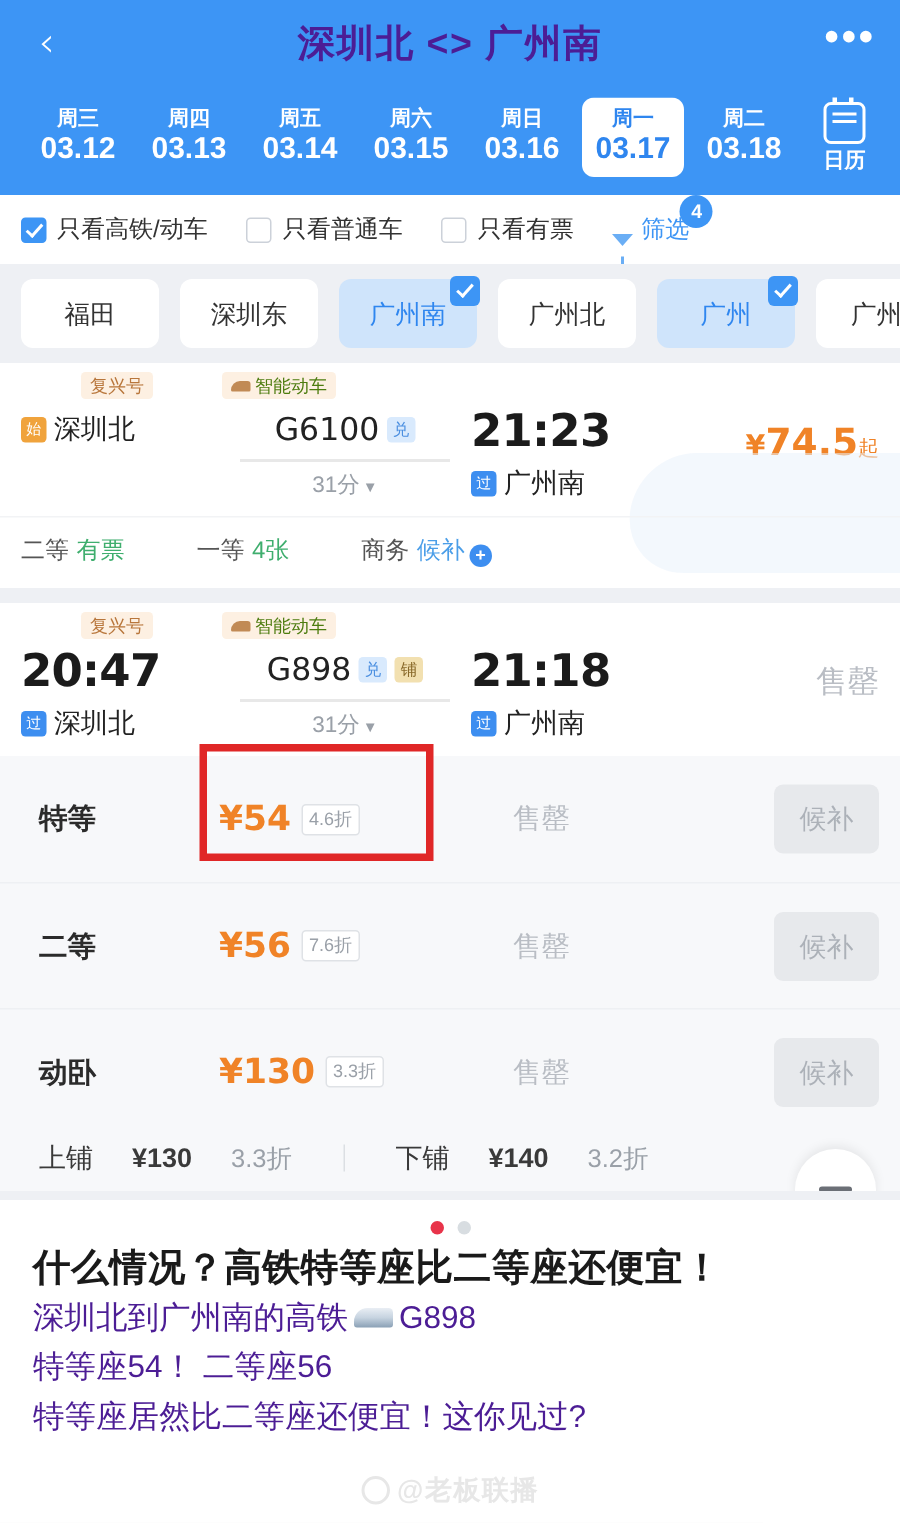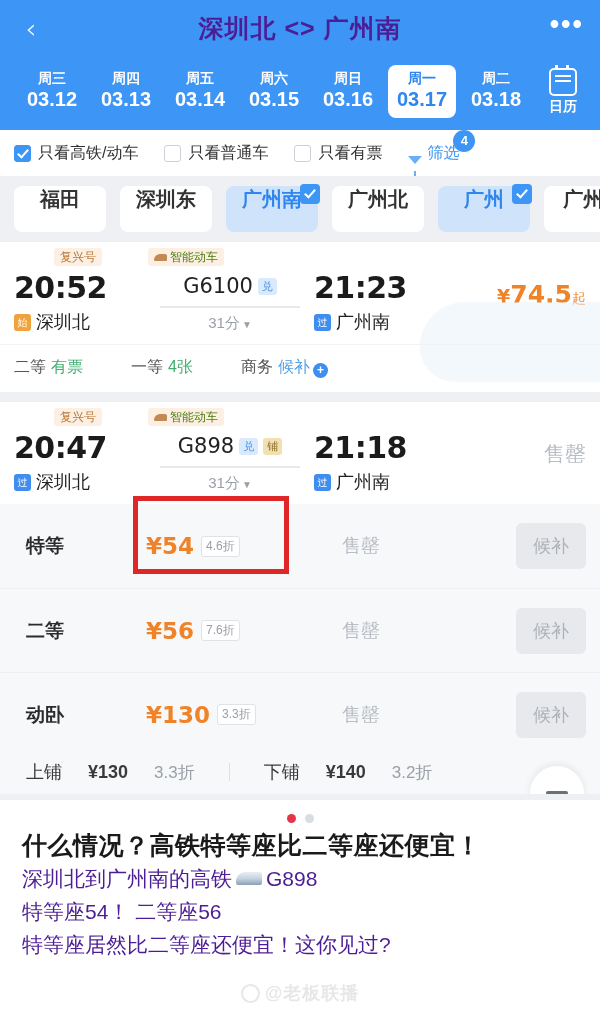--- a/index.html
+++ b/index.html
@@ -156,24 +156,23 @@
     padding: 10px 0 10px 14px;
     gap: 14px;
     overflow: hidden;
   }
   .chip {
     flex: 0 0 auto;
     background: #ffffff;
     border-radius: 8px;
     min-width: 92px;
     height: 46px;
-    display: flex; justify-content: center;
-    font-size: 20px; color: #333;
-    position: relative;
-    font-weight: bold;
+    display: flex; align-items: center; justify-content: center;
+    font-size: 17px; color: #333;
+    position: relative;
   }
   .chip.on {
     background: #cfe4fb;
     color: #2f86ef;
   }
   .chip.on .tick {
     position: absolute; right: -2px; top: -2px;
     width: 20px; height: 20px; border-radius: 4px;
     background: #3d95f5;
   }
@@ -465,21 +464,20 @@
       <div class="ghost-train"></div>
       <div class="tags">
         <span class="tag tag-fx">复兴号</span>
         <span class="tag tag-zn">
           <i class="tr"></i>
           <em style="font-style:normal">智能动车</em>
         </span>
       </div>
       <div class="row">
         <div class="col-dep">
-          <div class="tm">20:52</div>
           <div class="stn">
             <span class="sbadge sb-start">始</span>
             <span class="sname">深圳北</span>
           </div>
         </div>
         <div class="col-mid">
           <div class="trainno">
             <span>G6100</span>
             <span class="ttag ttag-blue">兑</span>
           </div>

